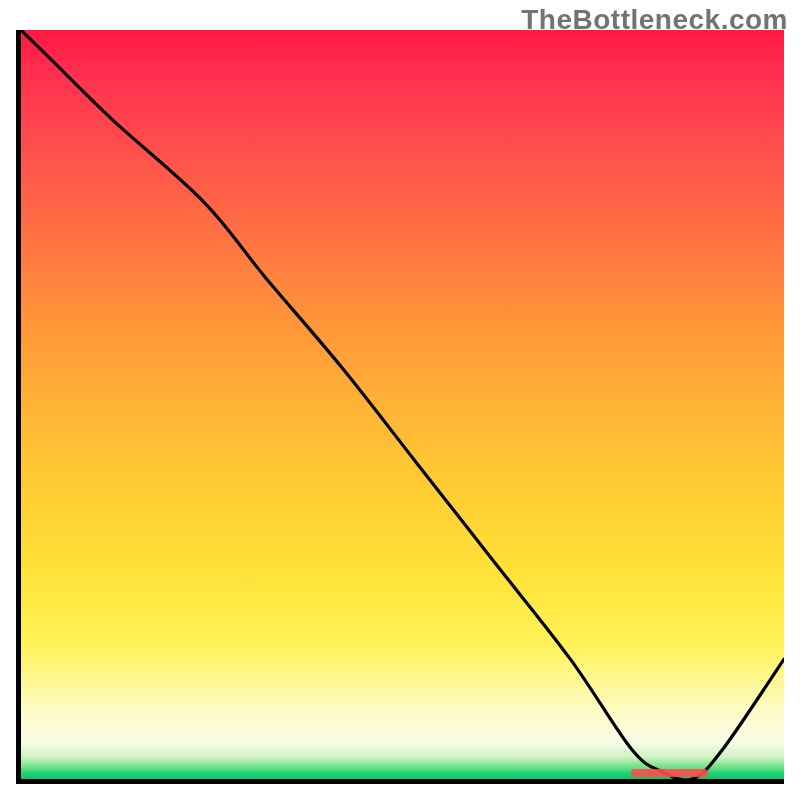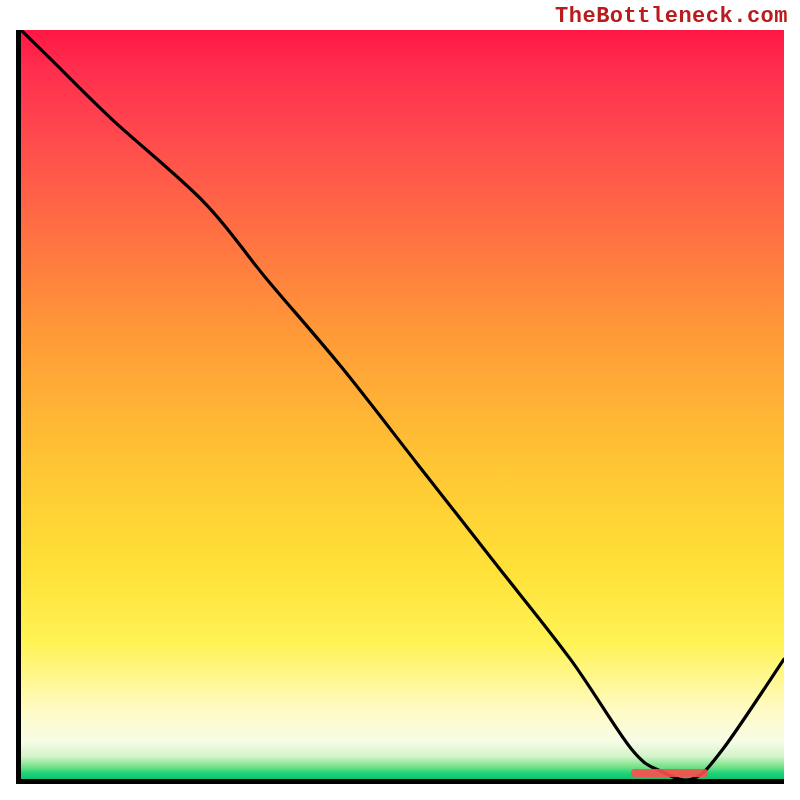--- a/index.html
+++ b/index.html
@@ -7,24 +7,24 @@
   .wrap {
     width: 800px;
     height: 800px;
     position: relative;
     background: #fff;
   }
   .attribution {
     position: absolute;
     top: 4px;
     right: 12px;
-    font-family: Liberation Mono, monospace;
-    font-size: 22px;
+    font-family: Liberation Sans, sans-serif;
+    font-size: 28px;
     font-weight: 700;
-    color: #b91c1c;
+    color: #737373;
     letter-spacing: 0.5px;
   }
   .plot-area {
     position: absolute;
     left: 16px;
     top: 30px;
     width: 768px;
     height: 754px;
     background: linear-gradient(to bottom,
       #ff1744 0%,

